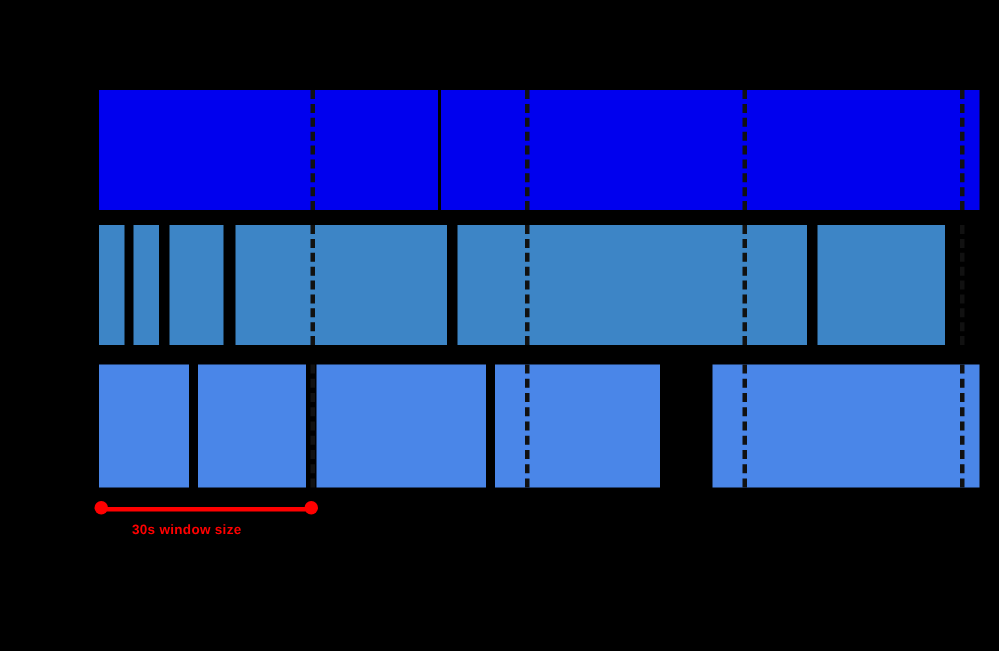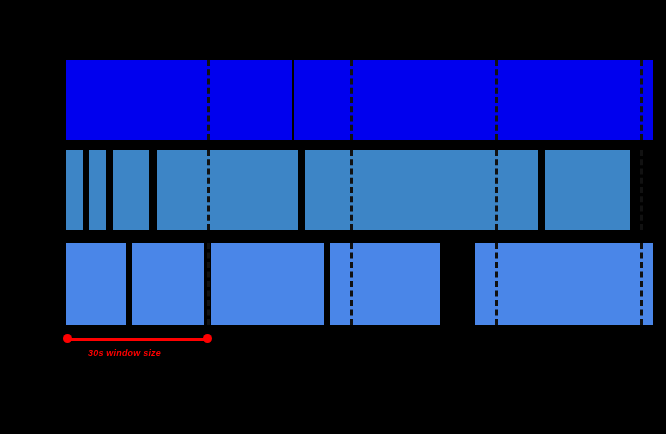--- a/index.html
+++ b/index.html
@@ -47,21 +47,20 @@
     background: #ff0000;
   }
   .ann-text {
     position: absolute;
     color: #ff0000;
     font-size: 9px;
     font-weight: bold;
     font-family: "Liberation Sans", sans-serif;
     white-space: nowrap;
     letter-spacing: 0.2px;
-    font-style: italic;
   }
 </style>
 </head>
 <body>
 
 <div id="stage" style="background: rgb(0, 0, 0); width: 666px; height: 434px;">
 
   <div class="track" id="row-top-track">
       <div class="seg" style="left: 66px; top: 60px; width: 226px; height: 80px; background: rgb(0, 0, 238);"></div>
       <div class="seg" style="left: 294px; top: 60px; width: 359px; height: 80px; background: rgb(0, 0, 238);"></div>

